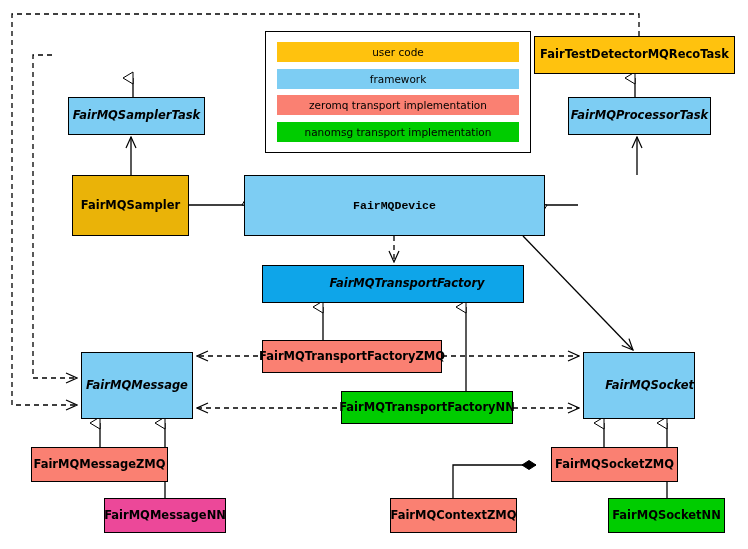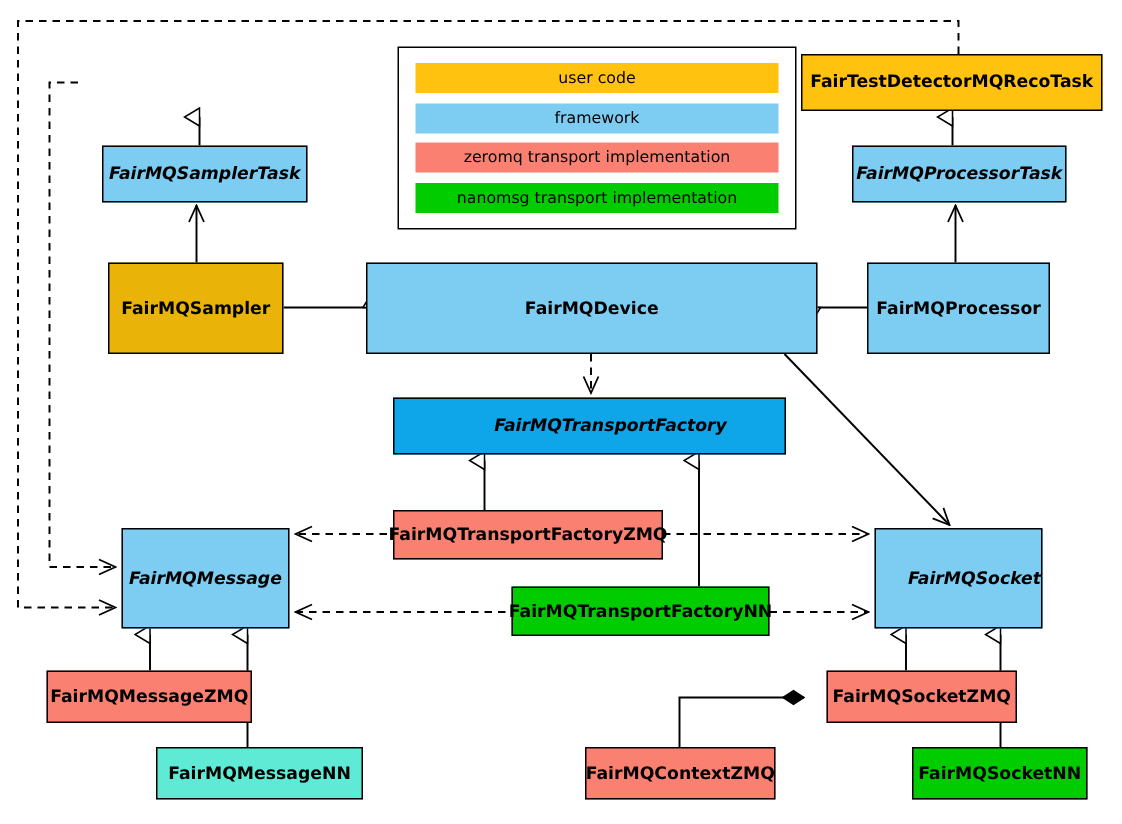--- a/index.html
+++ b/index.html
@@ -99,45 +99,42 @@
     </div>
   <div class="node italic" style="left: 68px; top: 97px; width: 137px; height: 38px; background: rgb(125, 205, 243);">
       <span>FairMQSamplerTask</span>
     </div>
   <div class="node italic" style="left: 568px; top: 97px; width: 143px; height: 38px; background: rgb(125, 205, 243);">
       <span>FairMQProcessorTask</span>
     </div>
   <div class="node" style="left: 72px; top: 175px; width: 117px; height: 61px; background: #eab308;">
       <span>FairMQSampler</span>
     </div>
-  <div class="node" style="left: 244px; top: 175px; width: 301px; height: 61px; background: rgb(125, 205, 243);">
+  <div class="node" style="left: 244px; top: 175px; width: 301px; height: 61px; background: rgb(125, 205, 243); font-family: Liberation Mono, monospace;">
       <span>FairMQDevice</span>
-    </div>
-  <div class="node" style="left: 578px; top: 175px; width: 122px; height: 61px; background: rgb(125, 205, 243);">
-      <span>FairMQProcessor</span>
     </div>
   <div class="node italic" style="left: 262px; top: 265px; width: 262px; height: 38px; background: #0ea5e9; padding-left: 28px;">
       <span>FairMQTransportFactory</span>
     </div>
   <div class="node" style="left: 262px; top: 340px; width: 180px; height: 33px; background: rgb(250, 128, 114);">
       <span>FairMQTransportFactoryZMQ</span>
     </div>
   <div class="node" style="left: 341px; top: 391px; width: 172px; height: 33px; background: rgb(0, 204, 0);">
       <span>FairMQTransportFactoryNN</span>
     </div>
   <div class="node italic" style="left: 81px; top: 352px; width: 112px; height: 67px; background: rgb(125, 205, 243);">
       <span>FairMQMessage</span>
     </div>
   <div class="node italic" style="left: 583px; top: 352px; width: 112px; height: 67px; background: rgb(125, 205, 243); justify-content: flex-end;">
       <span>FairMQSocket</span>
     </div>
   <div class="node" style="left: 31px; top: 447px; width: 137px; height: 35px; background: rgb(250, 128, 114);">
       <span>FairMQMessageZMQ</span>
     </div>
-  <div class="node" style="left: 104px; top: 498px; width: 138px; height: 35px; background: #5eead4;">
+  <div class="node" style="left: 104px; top: 498px; width: 122px; height: 35px; background: #ec4899;">
       <span>FairMQMessageNN</span>
     </div>
   <div class="node" style="left: 390px; top: 498px; width: 127px; height: 35px; background: rgb(250, 128, 114);">
       <span>FairMQContextZMQ</span>
     </div>
   <div class="node" style="left: 551px; top: 447px; width: 127px; height: 35px; background: rgb(250, 128, 114);">
       <span>FairMQSocketZMQ</span>
     </div>
   <div class="node" style="left: 608px; top: 498px; width: 117px; height: 35px; background: rgb(0, 204, 0);">
       <span>FairMQSocketNN</span>

